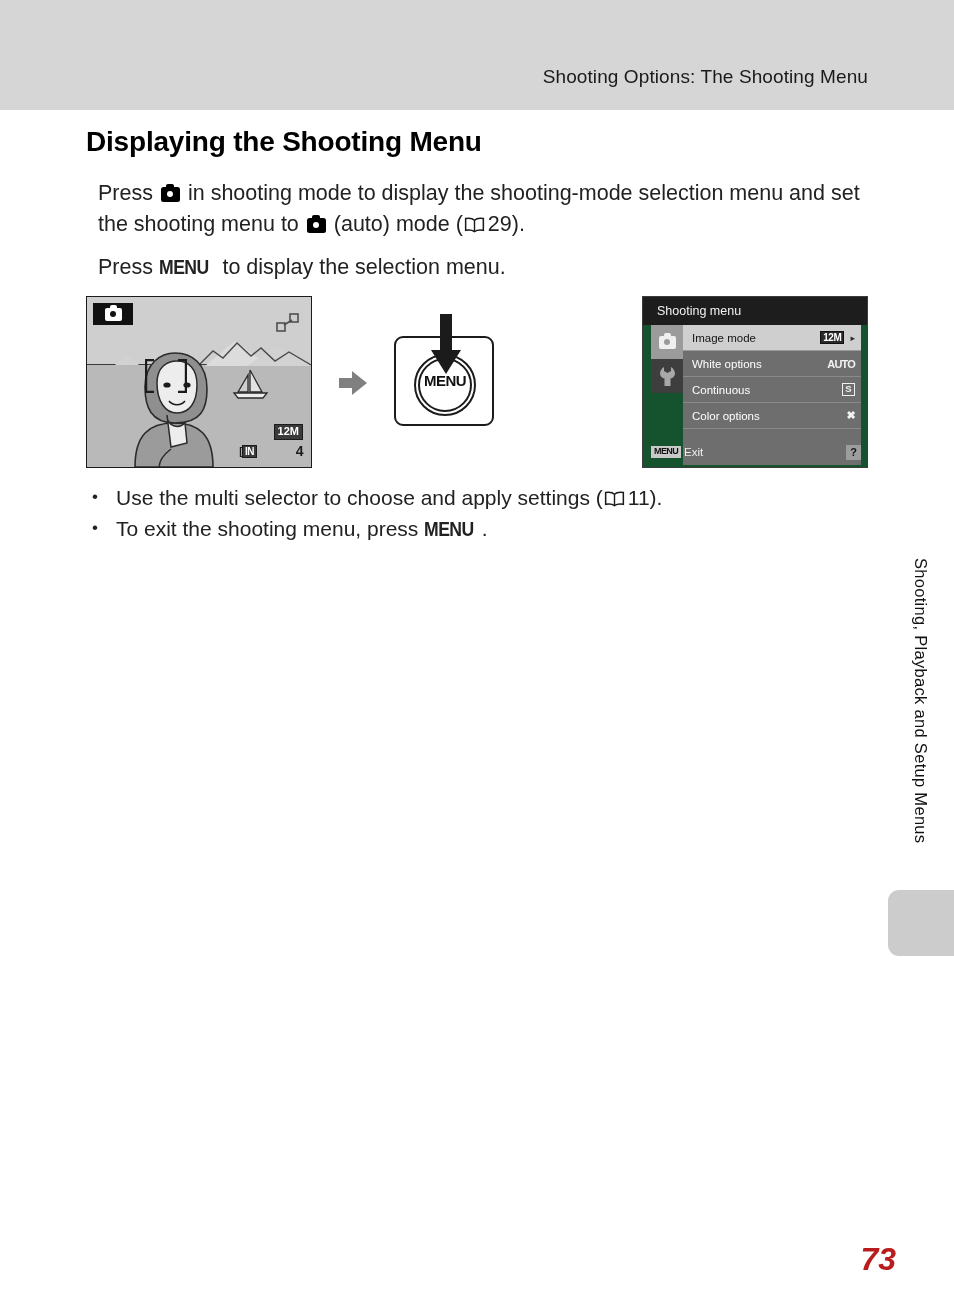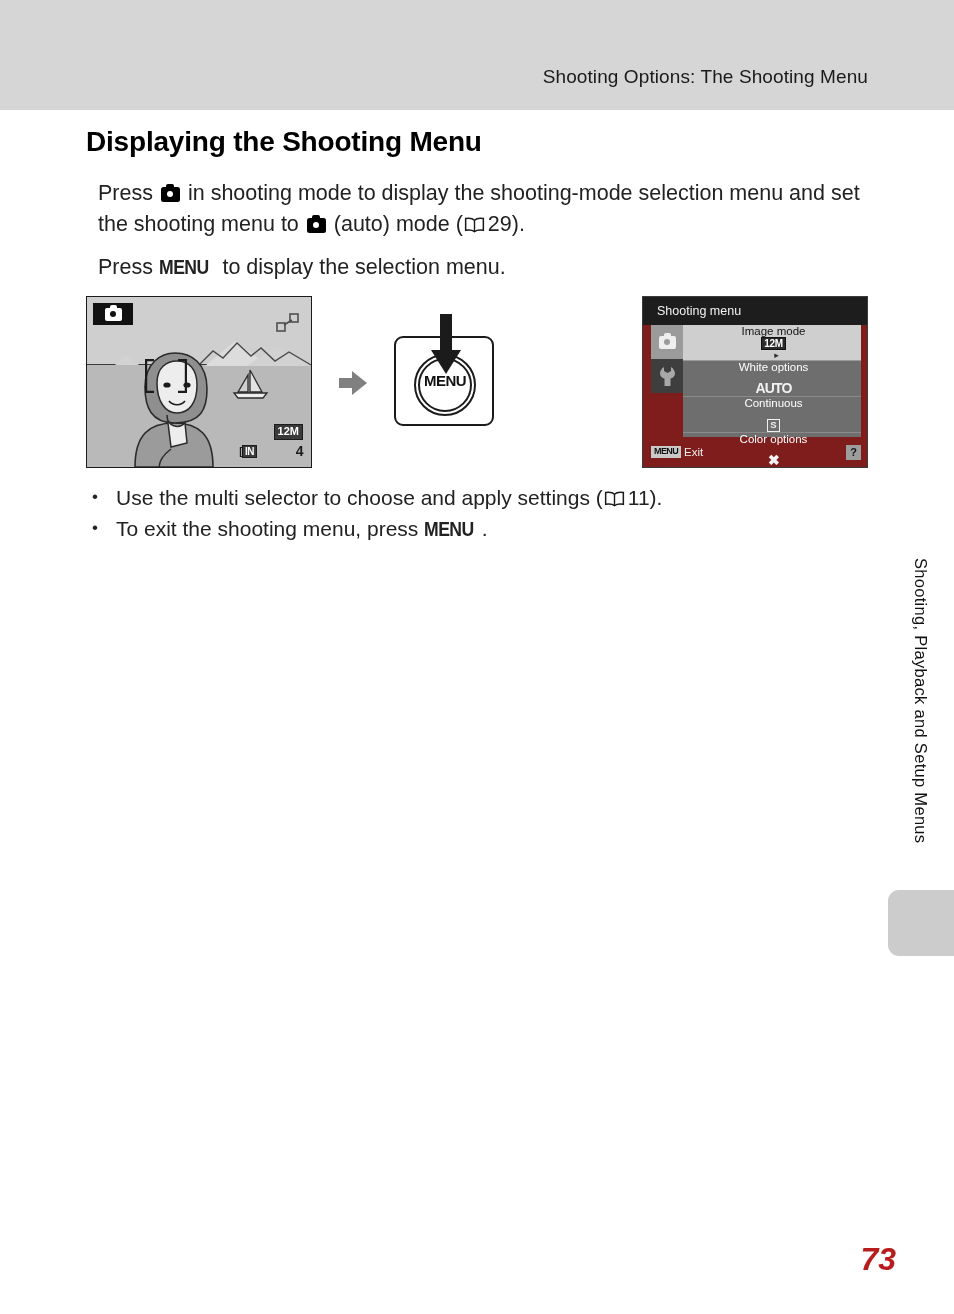--- a/index.html
+++ b/index.html
@@ -237,21 +237,21 @@
     letter-spacing:-.6px;
     z-index:3;
   }
   .press-arrow { position:absolute; left:44px; top:0; width:32px; height:62px; z-index:2; }
 
   
   .menu-screen {
     position: absolute;
     left: 556px; top: 0;
     width: 226px; height: 172px;
-    background: #7f1d1d;
+    background: #14532d;
     border: 1px solid #3b3b3b;
     overflow: hidden;
     color: #fff;
   }
   .ms-title {
     position:absolute; left:0; top:0;
     width:100%; height:28px;
     background:#1d1d1d;
     display:flex; align-items:center;
     padding-left:14px;
@@ -279,46 +279,45 @@
     content:""; position:absolute; left:5.5px; top:3.5px;
     width:6px; height:6px; background:#9b9b9b; border-radius:50%;
   }
 
   .ms-list {
     position:absolute; left:40px; top:28px;
     width:178px; height:112px;
     background:#6e6e6e;
   }
   .ms-row {
-    height:36px;
+    height:26px;
     display:flex; align-items:center;
     padding: 0 6px 0 9px;
     font-size:11.5px;
     color:#ffffff;
     border-bottom:1px solid #8a8a8a;
     position:relative;
-    flex-direction:column;
   }
   .ms-row.selected {
     background:#cfcfcf;
     color:#151515;
     border-bottom:1px solid #9a9a9a;
   }
   .ms-row .row-label { flex:1; white-space:nowrap; }
   .ms-row .row-value {
     font-size:10px; font-weight:bold;
     display:flex; align-items:center;
   }
   .val-chip {
     background:#2a2a2a; color:#fff;
     border:1px solid #111;
     padding:0 2px; line-height:1.1;
     letter-spacing:-.4px;
   }
-  .val-plain { color:#f2f2f2; letter-spacing:-.8px; font-size:14px; }
+  .val-plain { color:#f2f2f2; letter-spacing:-.8px; font-size:11px; }
   .val-box {
     border:1px solid #f0f0f0; color:#f0f0f0;
     padding:0 2.5px; line-height:1.15; font-size:9.5px;
   }
   .row-caret {
     margin-left:6px; color:#2a2a2a; font-size:9px;
   }
   .ms-blank { height:36px; background:#6e6e6e; }
 
   .ms-footer {

